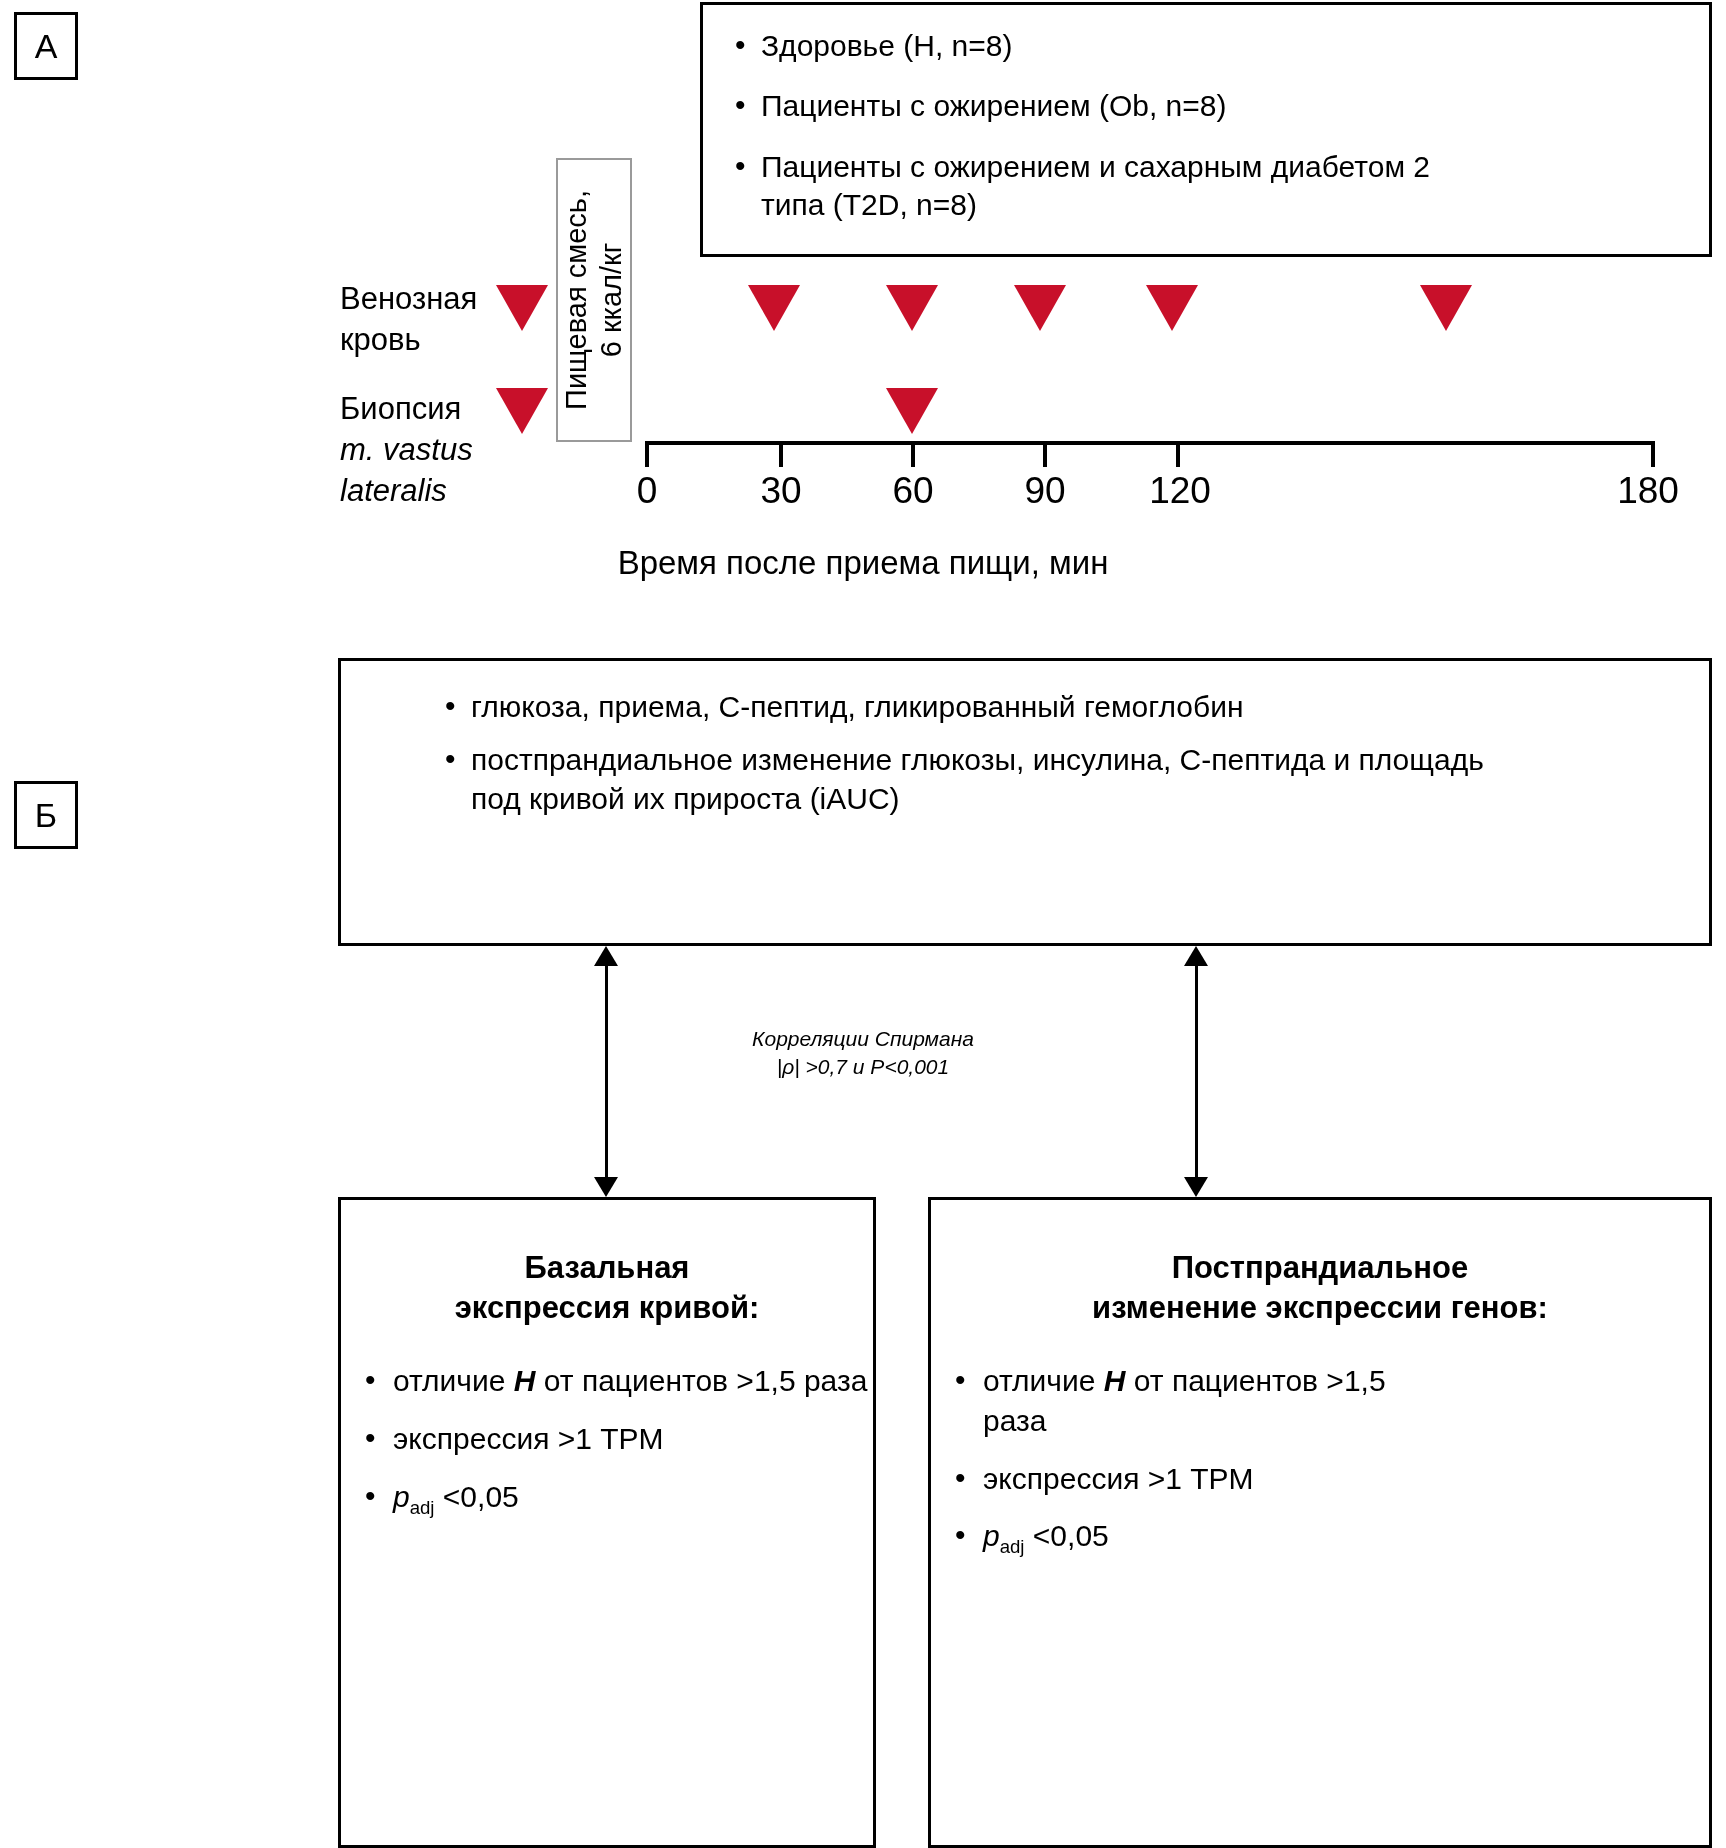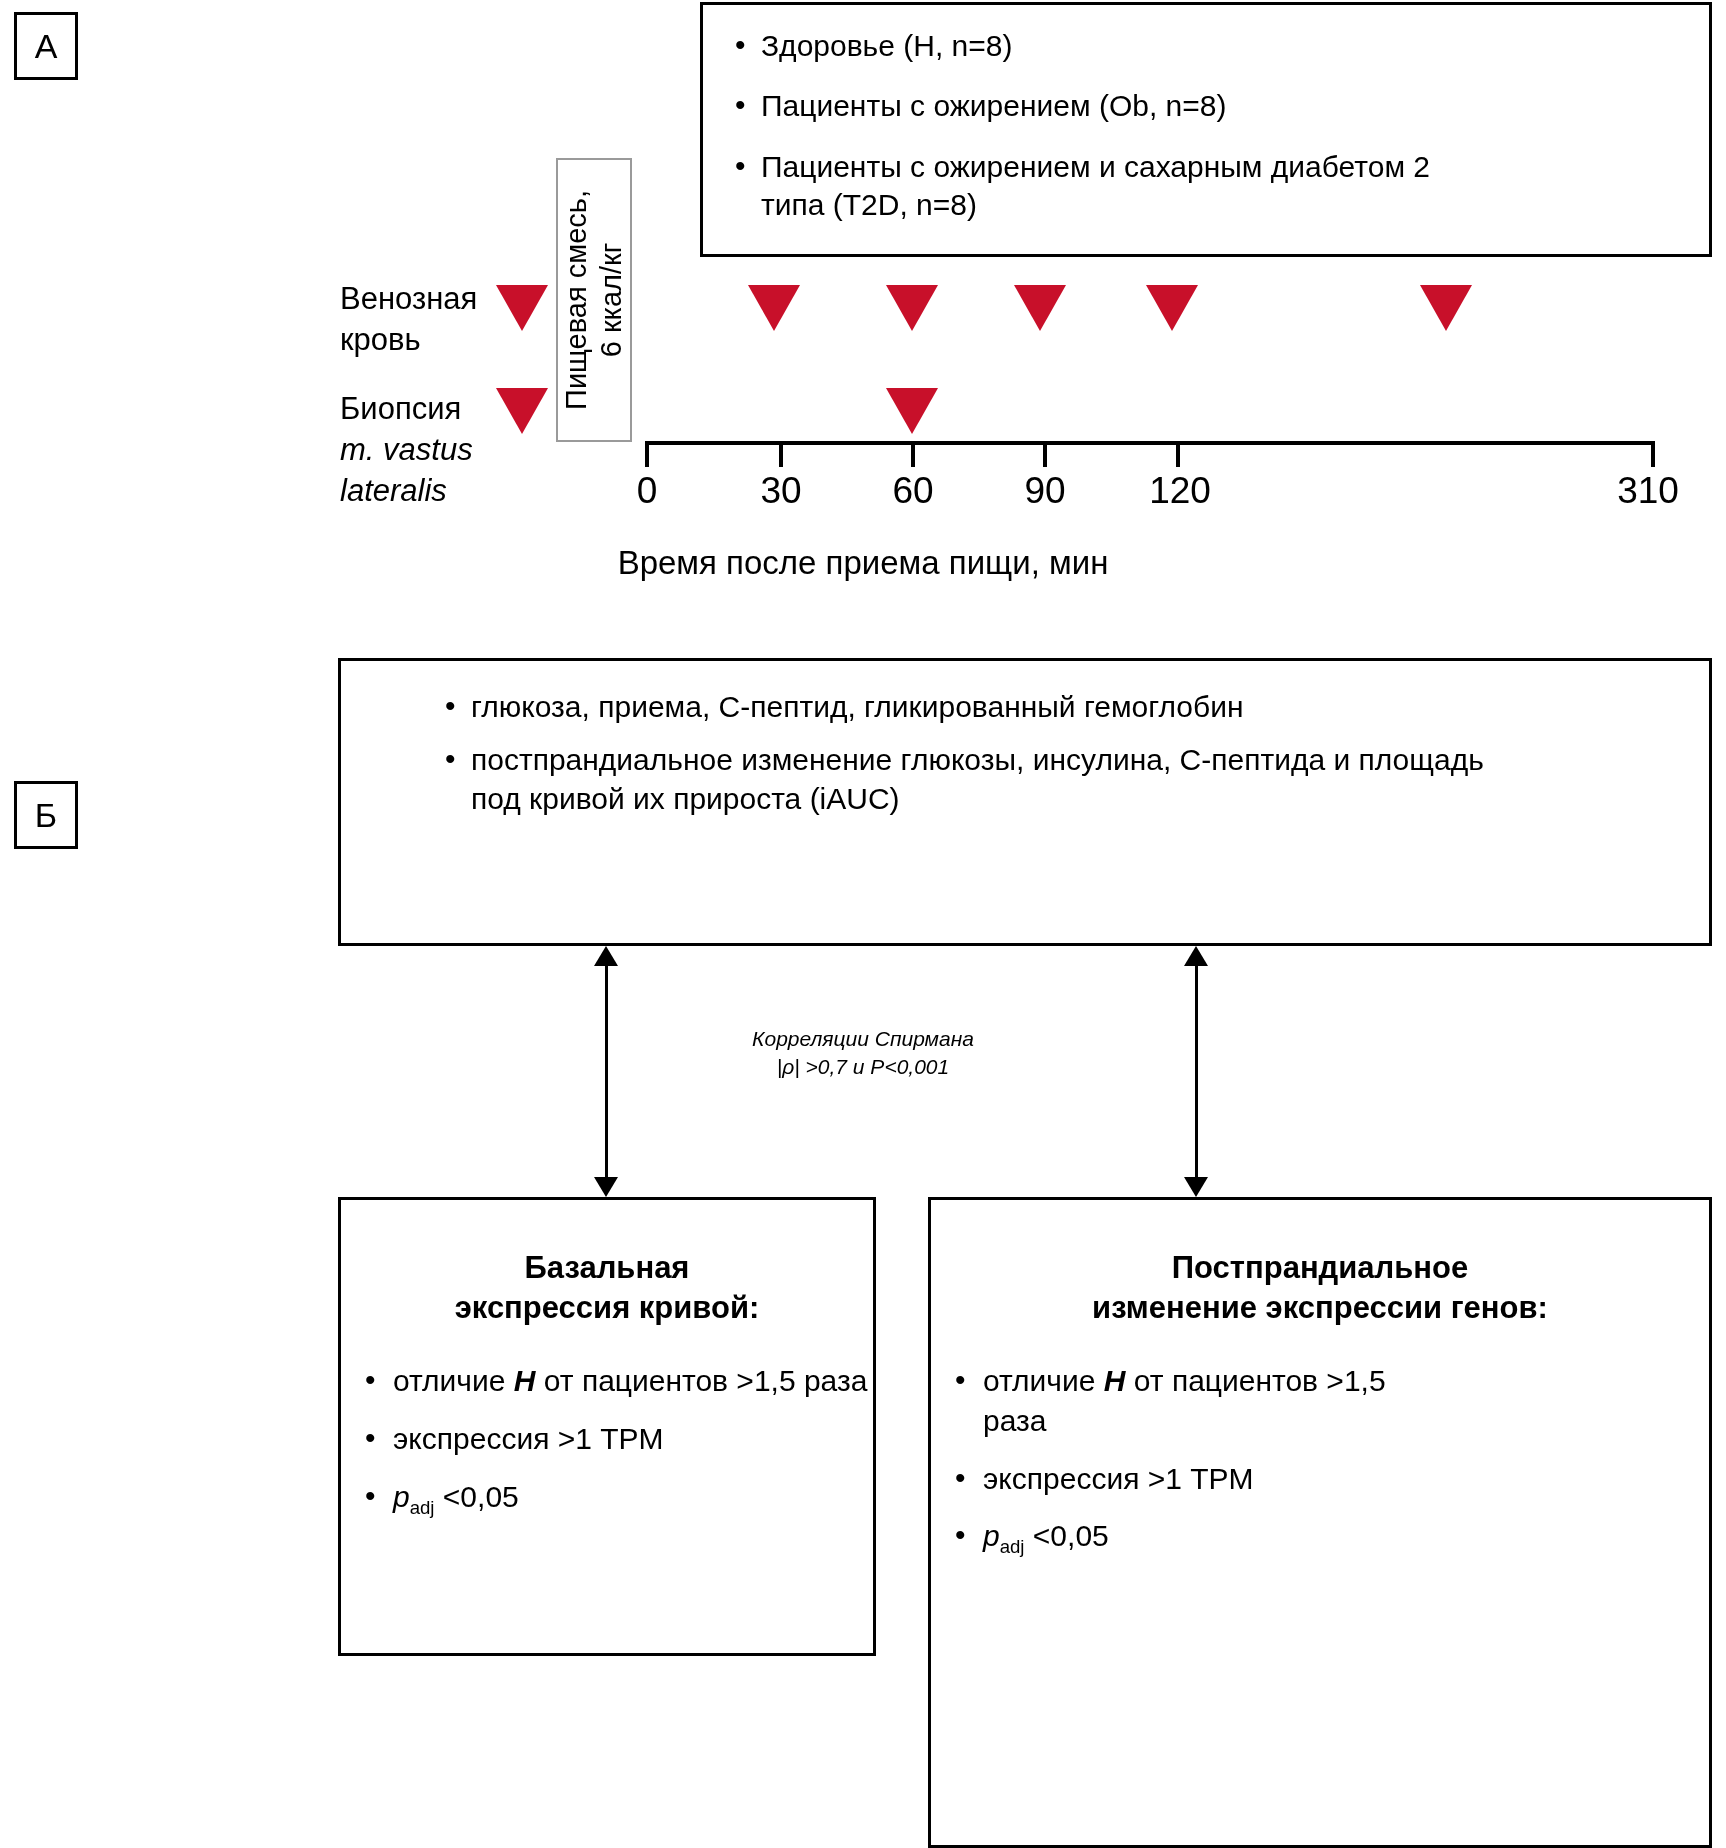--- a/index.html
+++ b/index.html
@@ -59,21 +59,21 @@
   
   #bio-box{left:338px;top:658px;width:1374px;height:288px;}
   .bio-title{text-align:center;font-weight:bold;font-size:31px;margin:36px 0 0 0;}
   .bio-list{margin:0;padding:26px 0 0 0;list-style:none;}
   .bio-list li{
     position:relative;padding-left:130px;margin-bottom:14px;
     font-size:30px;line-height:1.3;
   }
   .bio-list li .bullet{position:absolute;left:104px;top:-1px;}
 
-  #basal-box{left:338px;top:1197px;width:538px;height:459px;}
+  #basal-box{left:338px;top:1197px;width:538px;height:651px;}
   #post-box{left:928px;top:1197px;width:784px;height:651px;}
   .gene-title{
     text-align:center;font-weight:bold;font-size:31px;
     margin:48px 18px 0 18px;line-height:1.28;
   }
   .gene-list{margin:0;padding:34px 0 0 0;list-style:none;}
   .gene-list li{
     position:relative;padding-left:52px;margin-bottom:18px;
     font-size:30px;line-height:1.32;
   }
@@ -146,21 +146,21 @@
 <div class="tick" style="left:911px;"></div>
 <div class="tick" style="left:1043px;"></div>
 <div class="tick" style="left:1176px;"></div>
 <div class="tick" style="left:1651px;"></div>
 
 <div class="tick-lab" style="left:647px;">0</div>
 <div class="tick-lab" style="left:781px;">30</div>
 <div class="tick-lab" style="left:913px;">60</div>
 <div class="tick-lab" style="left:1045px;">90</div>
 <div class="tick-lab" style="left:1180px;">120</div>
-<div class="tick-lab" style="left:1648px;">310</div>
+<div class="tick-lab" style="left:1648px;">180</div>
 
 <div id="axis-title">Время после приема пищи, мин</div>
 
 <div class="panel-letter" id="letterB" style="left:14px;top:781px;width:58px;height:62px;">Б</div>
 
 <div class="box" id="bio-box">
   <ul class="bio-list">
     <li>
       <span class="bullet">•</span>
       <span>глюкоза, приема, С-пептид, гликированный гемоглобин</span>

